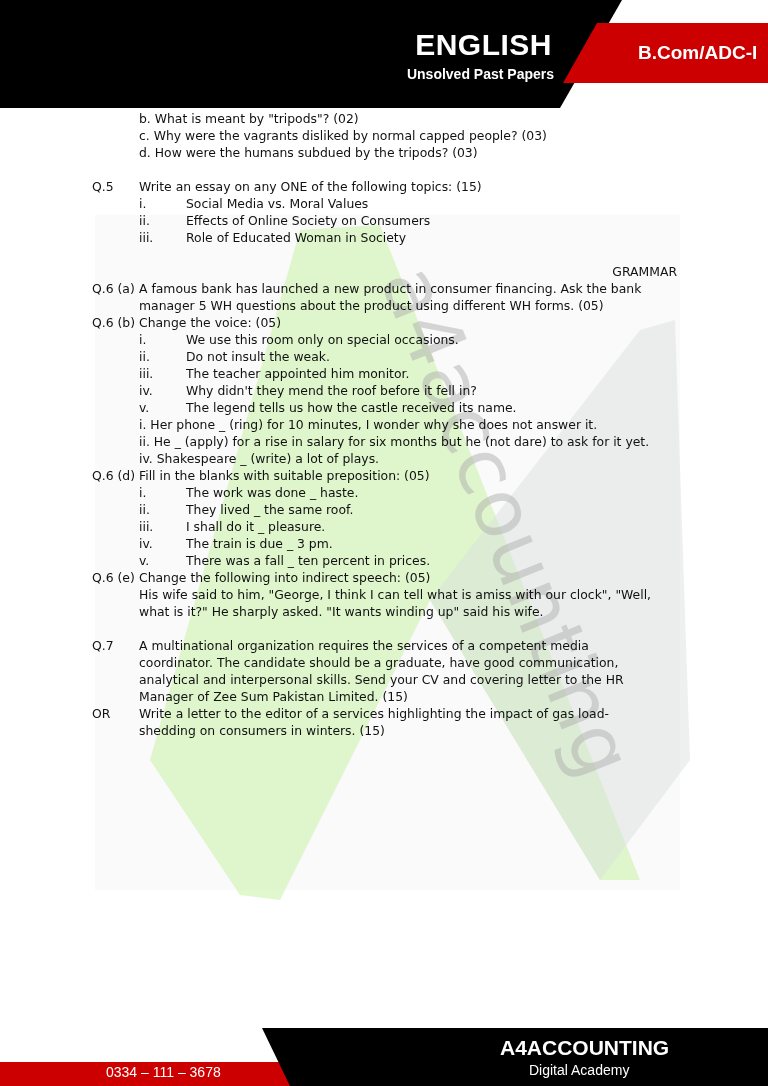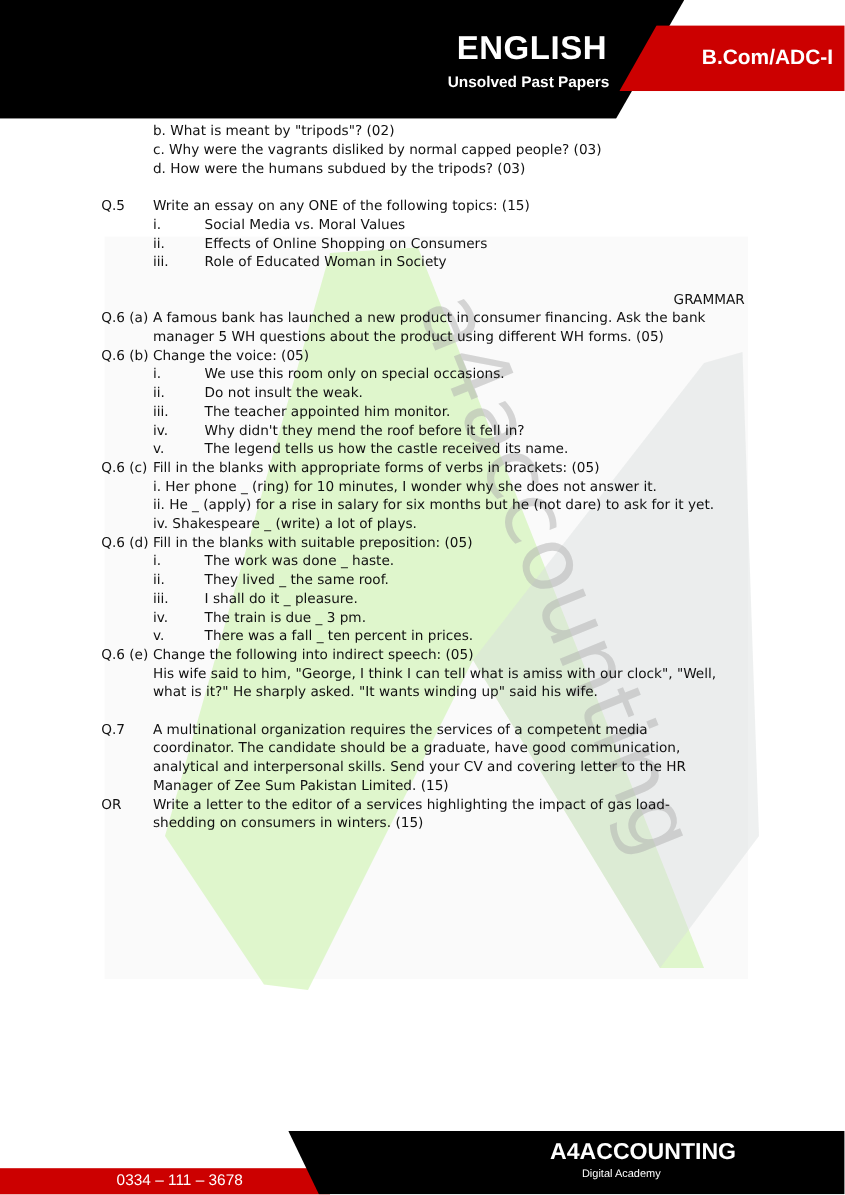--- a/index.html
+++ b/index.html
@@ -16,21 +16,21 @@
   .hdr-badge { position:absolute; left:606px; top:42px; color:#fff; font-family:"Liberation Sans", sans-serif;
                font-weight:bold; font-size:19px;margin-left:32px; }
   .ftr-red { position:absolute; left:0; top:1062px; width:300px; height:24px; background:#cc0000; }
   .ftr-black { position:absolute; left:0; top:1028px; width:768px; height:58px; background:#000;
                clip-path:polygon(262px 0, 768px 0, 768px 58px, 290px 58px); }
   .ftr-phone { position:absolute; left:106px; top:1064px; color:#fff; font-family:"Liberation Sans", sans-serif;
                font-weight:normal; font-size:14px; }
   .ftr-brand { position:absolute; left:500px; top:1036px; color:#fff; font-family:"Liberation Sans", sans-serif;
                font-weight:bold; font-size:21px; }
   .ftr-sub { position:absolute; left:529px; top:1062px; color:#fff; font-family:"Liberation Sans", sans-serif;
-             font-size:10px; }
+             font-size:14px; }
   .wm { position:absolute; left:0; top:0; width:768px; height:1086px; pointer-events:none; }
   .content { position:absolute; left:92px; top:110px; width:600px; font-size:12.4px; line-height:17px; }
   .row { position:relative; white-space:nowrap; }
   .ind { padding-left:47px; }
   .lbl { position:absolute; left:0; top:0; }
   .sub { position:relative; padding-left:47px; }
   .sub .n { position:absolute; left:47px; }
   .sub .t { padding-left:47px; display:inline-block;text-align:center; }
   .center { text-align:right; padding-left:0; width:585px; }
   .gap { height:17px; }
@@ -55,21 +55,21 @@
   <div class="row ind">b. What is meant by "tripods"? (02)</div>
   <div class="row ind">c. Why were the vagrants disliked by normal capped people? (03)</div>
   <div class="row ind">d. How were the humans subdued by the tripods? (03)</div>
   <div class="gap"></div>
 
   <div class="row ind">
     <span class="lbl">Q.5</span>
     <span>Write an essay on any ONE of the following topics: (15)</span>
   </div>
   <div class="row sub"><span class="n">i.</span><span class="t">Social Media vs. Moral Values</span></div>
-  <div class="row sub"><span class="n">ii.</span><span class="t">Effects of Online Shopping on Consumers</span></div>
+  <div class="row sub"><span class="n">ii.</span><span class="t">Effects of Online Society on Consumers</span></div>
   <div class="row sub"><span class="n">iii.</span><span class="t">Role of Educated Woman in Society</span></div>
   <div class="gap"></div>
 
   <div class="row center">GRAMMAR</div>
 
   <div class="row ind">
     <span class="lbl">Q.6 (a)</span>
     <span>A famous bank has launched a new product in consumer financing. Ask the bank</span>
   </div>
   <div class="row ind">manager 5 WH questions about the product using different WH forms. (05)</div>
@@ -77,24 +77,20 @@
   <div class="row ind">
     <span class="lbl">Q.6 (b)</span>
     <span>Change the voice: (05)</span>
   </div>
   <div class="row sub"><span class="n">i.</span><span class="t">We use this room only on special occasions.</span></div>
   <div class="row sub"><span class="n">ii.</span><span class="t">Do not insult the weak.</span></div>
   <div class="row sub"><span class="n">iii.</span><span class="t">The teacher appointed him monitor.</span></div>
   <div class="row sub"><span class="n">iv.</span><span class="t">Why didn't they mend the roof before it fell in?</span></div>
   <div class="row sub"><span class="n">v.</span><span class="t">The legend tells us how the castle received its name.</span></div>
 
-  <div class="row ind">
-    <span class="lbl">Q.6 (c)</span>
-    <span>Fill in the blanks with appropriate forms of verbs in brackets: (05)</span>
-  </div>
   <div class="row ind">i. Her phone _ (ring) for 10 minutes, I wonder why she does not answer it.</div>
   <div class="row ind">ii. He _ (apply) for a rise in salary for six months but he (not dare) to ask for it yet.</div>
   <div class="row ind">iv. Shakespeare _ (write) a lot of plays.</div>
 
   <div class="row ind">
     <span class="lbl">Q.6 (d)</span>
     <span>Fill in the blanks with suitable preposition: (05)</span>
   </div>
   <div class="row sub"><span class="n">i.</span><span class="t">The work was done _ haste.</span></div>
   <div class="row sub"><span class="n">ii.</span><span class="t">They lived _ the same roof.</span></div>

